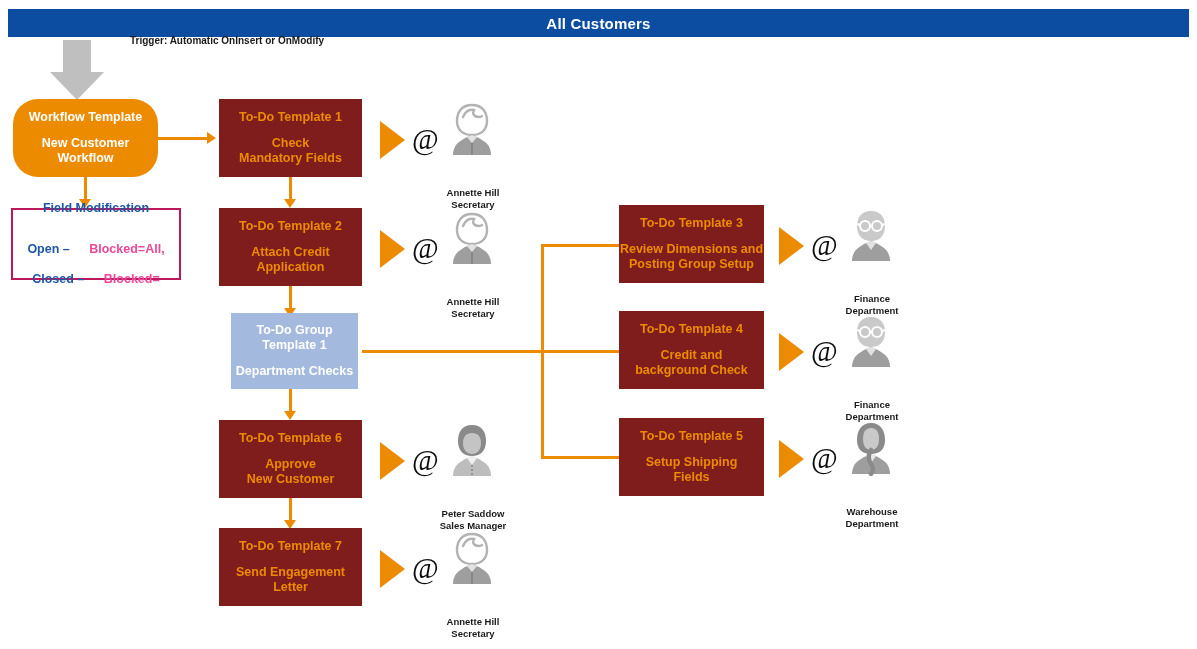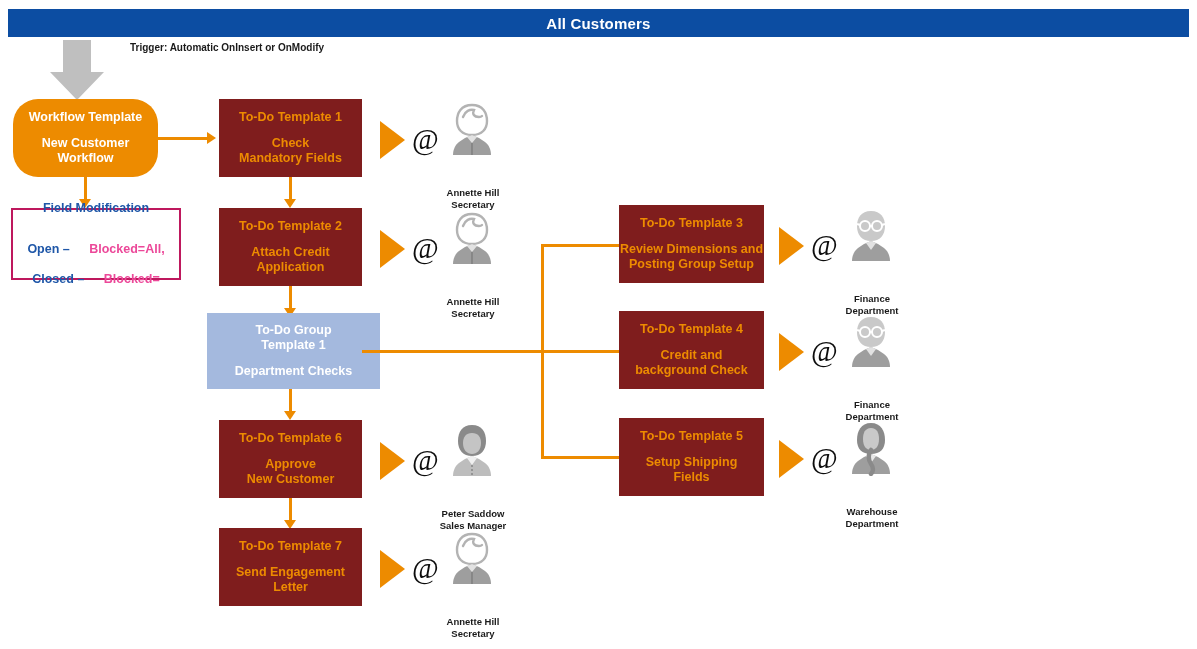--- a/index.html
+++ b/index.html
@@ -35,21 +35,21 @@
   #header-banner .title {
     color: #ffffff;
     font-size: 15px;
     font-weight: bold;
     letter-spacing: 0.2px;
   }
 
   
   .trigger-note {
     left: 130px;
-    top: 41px;
+    top: 34px;
     width: 260px;
     color: #1a1a1a;
     font-size: 10px;
     font-weight: bold;
     line-height: 13px;
   }
 
   
   #trigger-arrow {
     left: 50px;
@@ -245,21 +245,21 @@
         <path d="M15 14 C17 8 22 6 26 7 C24 11 26 14 31 14 C33 14 34 13 34 13" fill="none" stroke="#B3B3B3" stroke-width="2.4" stroke-linecap="round"></path>
         <path d="M24 32 L17 35 L11 39 C7 42 5 47 5 52 L43 52 C43 47 41 42 37 39 L31 35 L24 32 Z" fill="#9E9E9E"></path>
         <path d="M19 34 L24 40 L29 34 L24 32 Z" fill="#E2E2E2"></path>
         <line x1="24" y1="40" x2="24" y2="52" stroke="#7D7D7D" stroke-width="1.4"></line>
       </svg>
     </div>
     <div class="caption">Annette Hill
 Secretary</div>
   </div>
 
-  <div class="abs box group-blue" style="left:207px; top:313px; width:173px; height:76px;">
+  <div class="abs box group-blue" style="left:231px; top:313px; width:127px; height:76px;">
     <div class="box-title">To-Do Group
 Template 1</div>
     <div class="box-body">Department Checks</div>
   </div>
   <div class="abs vline" style="left:289px; top:389px; height:24px;"></div>
   <div class="abs arrowhead-down" style="left:284px; top:411px;"></div>
 
   <div class="abs hline" style="left:362px; top:350px; width:182px;"></div>
   <div class="abs vline" style="left:541px; top:244px; height:212px;"></div>
   <div class="abs hline" style="left:541px; top:244px; width:80px;"></div>

